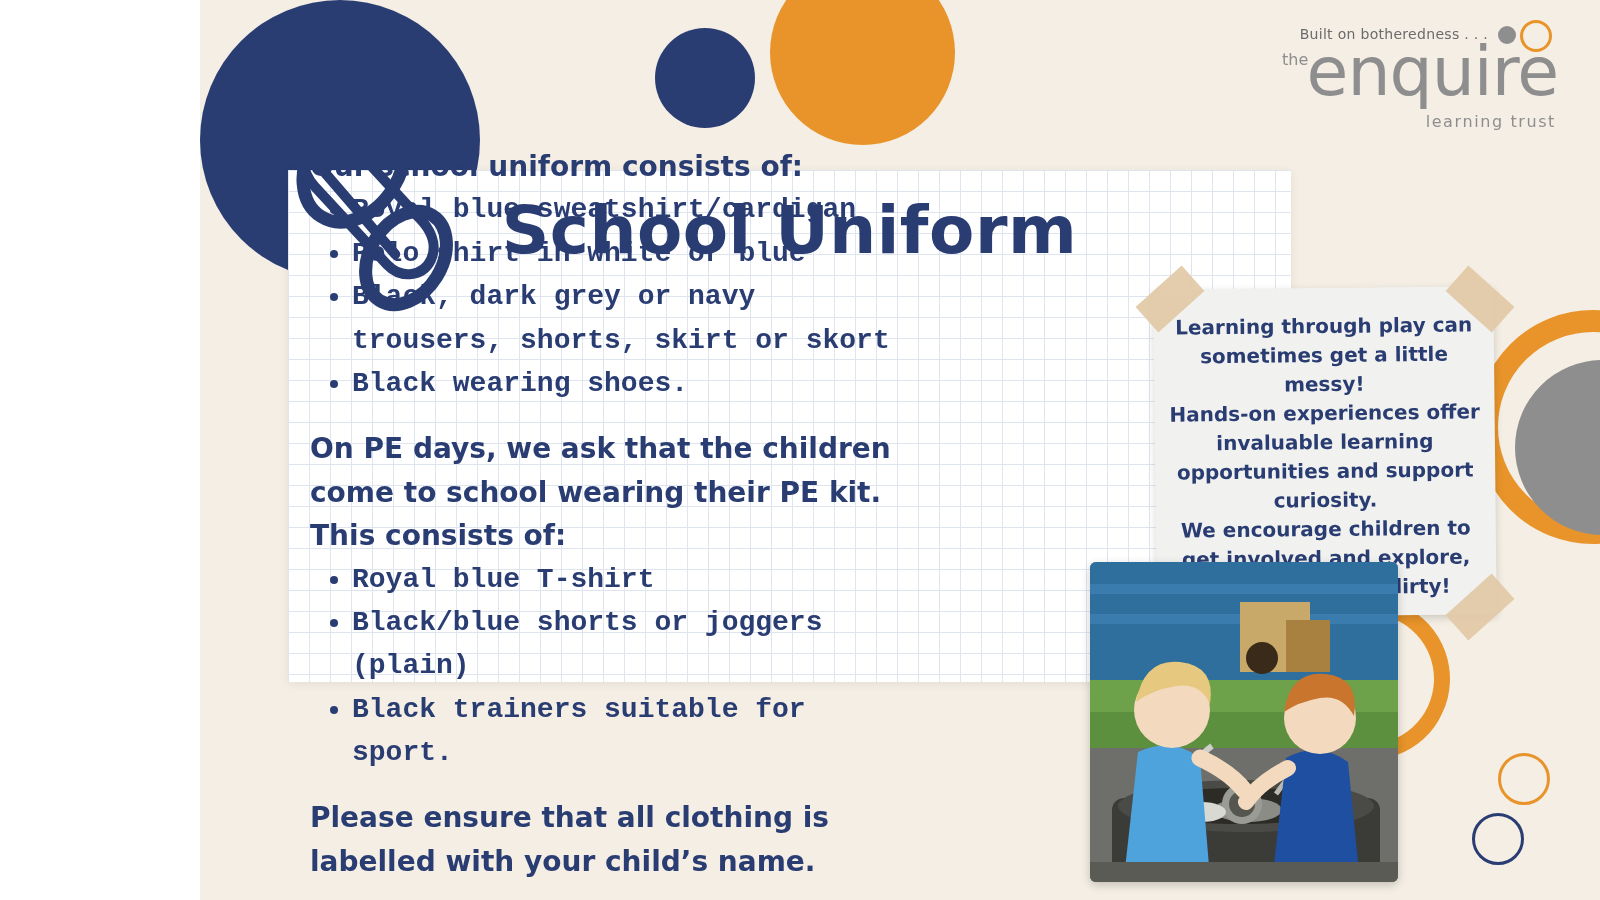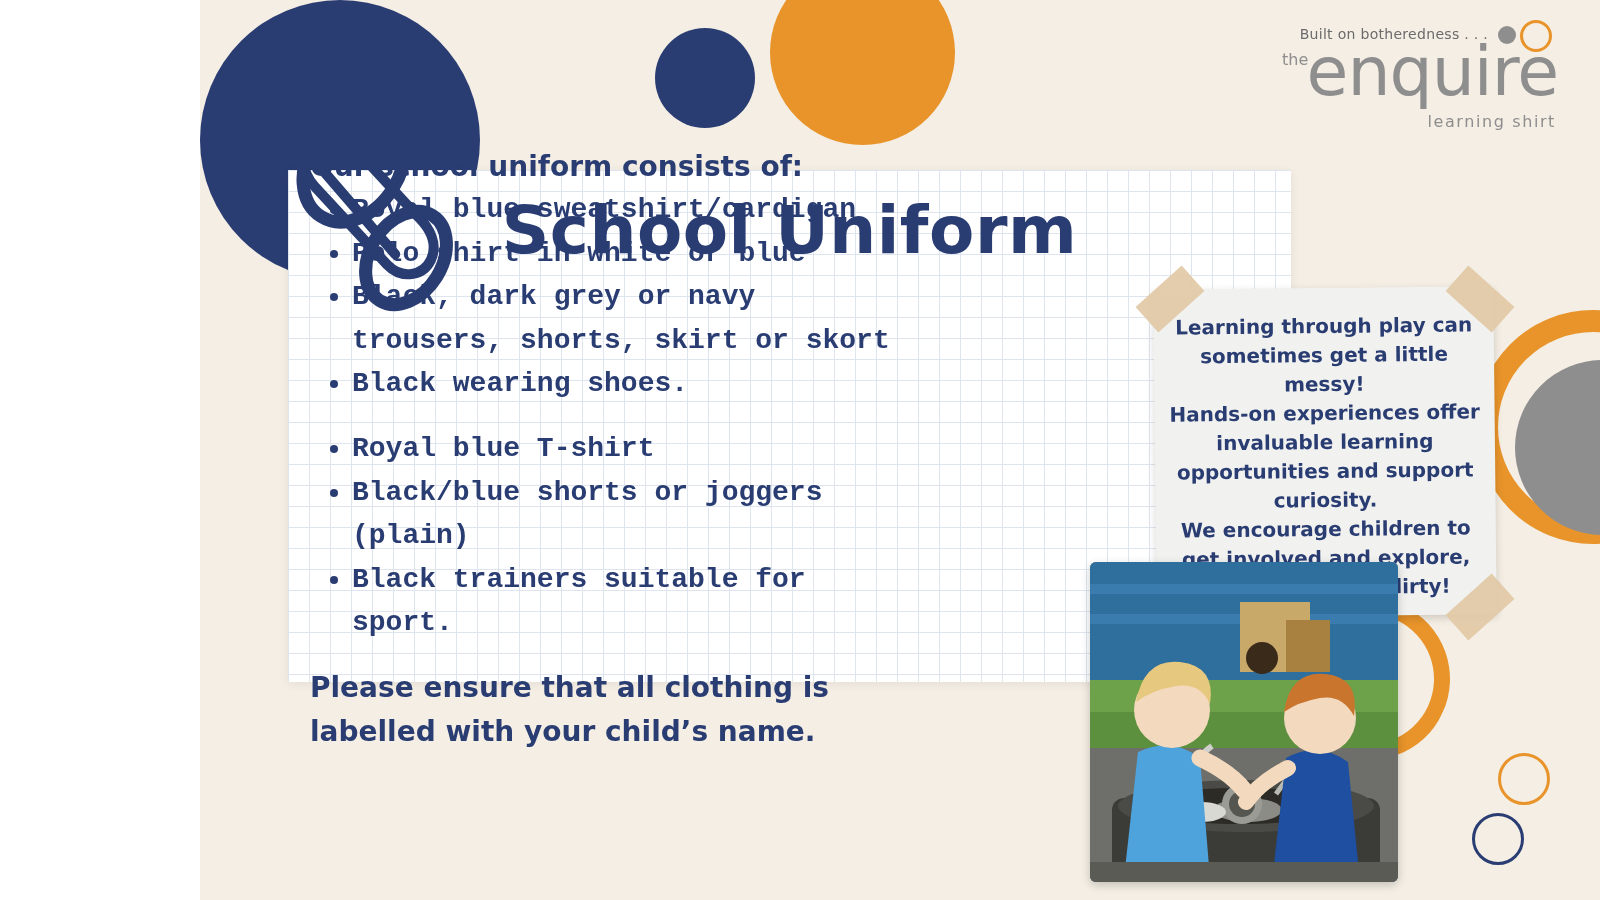--- a/index.html
+++ b/index.html
@@ -268,21 +268,21 @@
     <div class="swoosh-orange"></div>
     <div class="circle ring-orange-small"></div>
     <div class="circle ring-navy-small"></div>
 
     <div class="logo">
       <div class="logo-tag">Built on botheredness . . .</div>
       <div class="logo-dot-grey"></div>
       <div class="logo-ring-orange"></div>
       <div class="logo-the">the</div>
       <div class="logo-word">enquire</div>
-      <div class="logo-sub">learning shirt</div>
+      <div class="logo-sub">learning trust</div>
     </div>
 
     <div class="paper">
       <div class="title">School Uniform</div>
     </div>
 
     <div class="paperclip">
       <svg width="180" height="220" viewBox="0 0 180 220" fill="none" xmlns="http://www.w3.org/2000/svg">
         <path d="M38 30 C 18 48, 14 72, 30 96 L 108 208 C 124 230, 152 228, 164 210 C 176 192, 170 170, 154 150 L 86 52" stroke="#2a3d73" stroke-width="13" stroke-linecap="round" fill="none" transform="rotate(-8 90 110) scale(0.78) translate(22,6)"></path>
         <path d="M70 18 C 46 28, 34 52, 44 78 L 120 196" stroke="#2a3d73" stroke-width="13" stroke-linecap="round" fill="none" transform="rotate(-8 90 110) scale(0.78) translate(22,6)"></path>
@@ -293,20 +293,21 @@
 
     <div class="body-text">
       <p>Our school uniform consists of:</p>
       <ul>
         <li>Royal blue sweatshirt/cardigan</li>
         <li>Polo shirt in white or blue</li>
         <li>Black, dark grey or navy trousers, shorts, skirt or skort</li>
         <li>Black wearing shoes.</li>
       </ul>
       <div class="gap"></div>
+      <p>On PE days, we ask that the children come to school wearing their PE kit. This consists of:</p>
       <ul>
         <li>Royal blue T-shirt</li>
         <li>Black/blue shorts or joggers (plain)</li>
         <li>Black trainers suitable for sport.</li>
       </ul>
       <div class="gap"></div>
       <p>Please ensure that all clothing is labelled with your child’s name.</p>
     </div>
 
     <div class="note-wrap">

